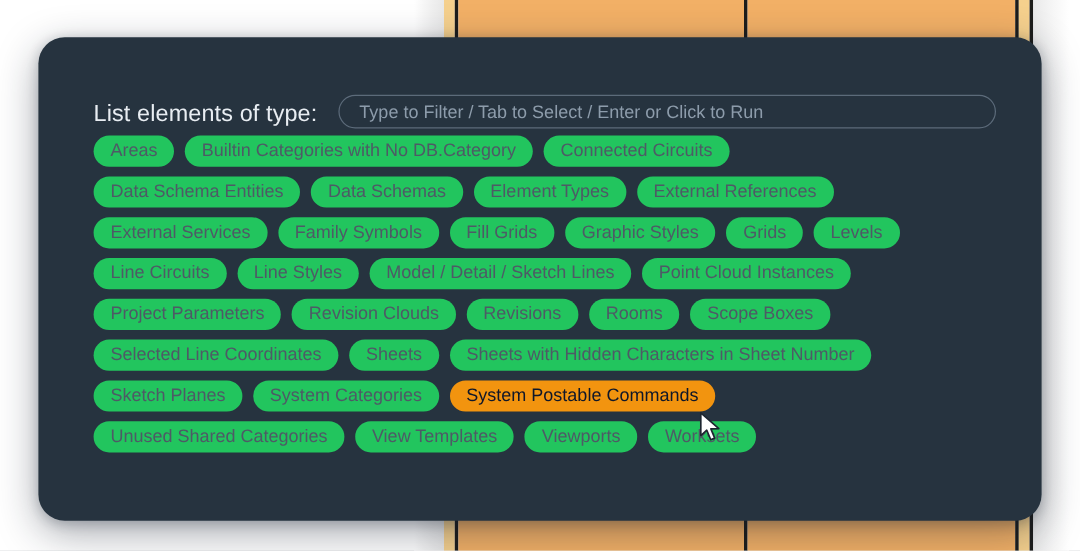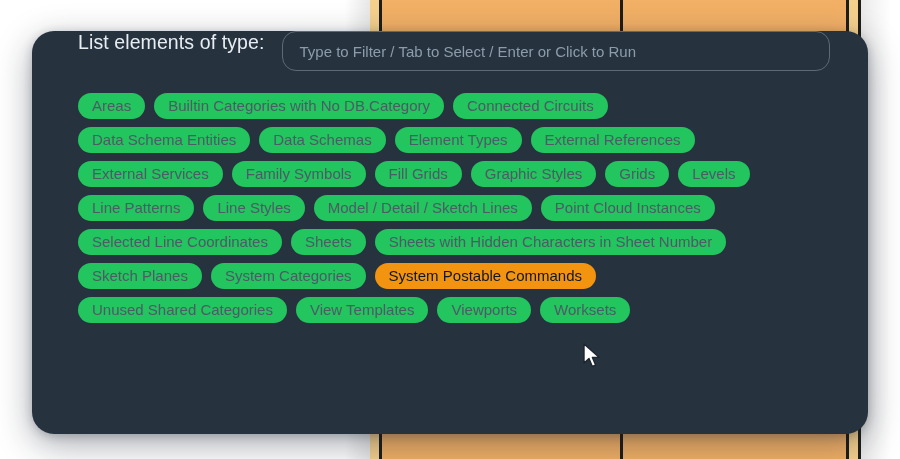--- a/index.html
+++ b/index.html
@@ -72,35 +72,36 @@
     border-radius: 22px;
     box-shadow: 0 10px 34px rgba(20, 30, 45, 0.38),
                 0 2px 10px rgba(20, 30, 45, 0.22);
     box-sizing: border-box;
     padding: 0 20px;
   }
 
   
   #header-row {
     display: flex;
-    align-items: flex-start;
+    align-items: flex-end;
     height: 56px;
     padding-left: 26px;
     padding-right: 6px;
     gap: 18px;
+    margin-top: 20px;
   }
   #panel-title {
     color: #e8edf2;
     font-size: 19.5px;
     letter-spacing: 0.1px;
     white-space: nowrap;
   }
   #filter-input {
     flex: 1;
-    height: 40px;
+    height: 28px;
     border: 1px solid #5c6b7a;
     border-radius: 14px;
     background: transparent;
     color: #98a6b4;
     font-family: "Liberation Sans", sans-serif;
     font-size: 15px;
     padding: 0 16px;
     outline: none;
     box-sizing: border-box;
     margin-right: 12px;
@@ -184,24 +185,31 @@
       </div>
       <div class="chip-row">
         <div class="chip">External Services</div>
         <div class="chip">Family Symbols</div>
         <div class="chip">Fill Grids</div>
         <div class="chip">Graphic Styles</div>
         <div class="chip">Grids</div>
         <div class="chip">Levels</div>
       </div>
       <div class="chip-row">
-        <div class="chip">Line Patterns</div>
+        <div class="chip">Line Circuits</div>
         <div class="chip">Line Styles</div>
         <div class="chip">Model / Detail / Sketch Lines</div>
         <div class="chip">Point Cloud Instances</div>
+      </div>
+      <div class="chip-row">
+        <div class="chip">Project Parameters</div>
+        <div class="chip">Revision Clouds</div>
+        <div class="chip">Revisions</div>
+        <div class="chip">Rooms</div>
+        <div class="chip">Scope Boxes</div>
       </div>
       <div class="chip-row">
         <div class="chip">Selected Line Coordinates</div>
         <div class="chip">Sheets</div>
         <div class="chip">Sheets with Hidden Characters in Sheet Number</div>
       </div>
       <div class="chip-row">
         <div class="chip">Sketch Planes</div>
         <div class="chip">System Categories</div>
         <div class="chip selected">System Postable Commands</div>

